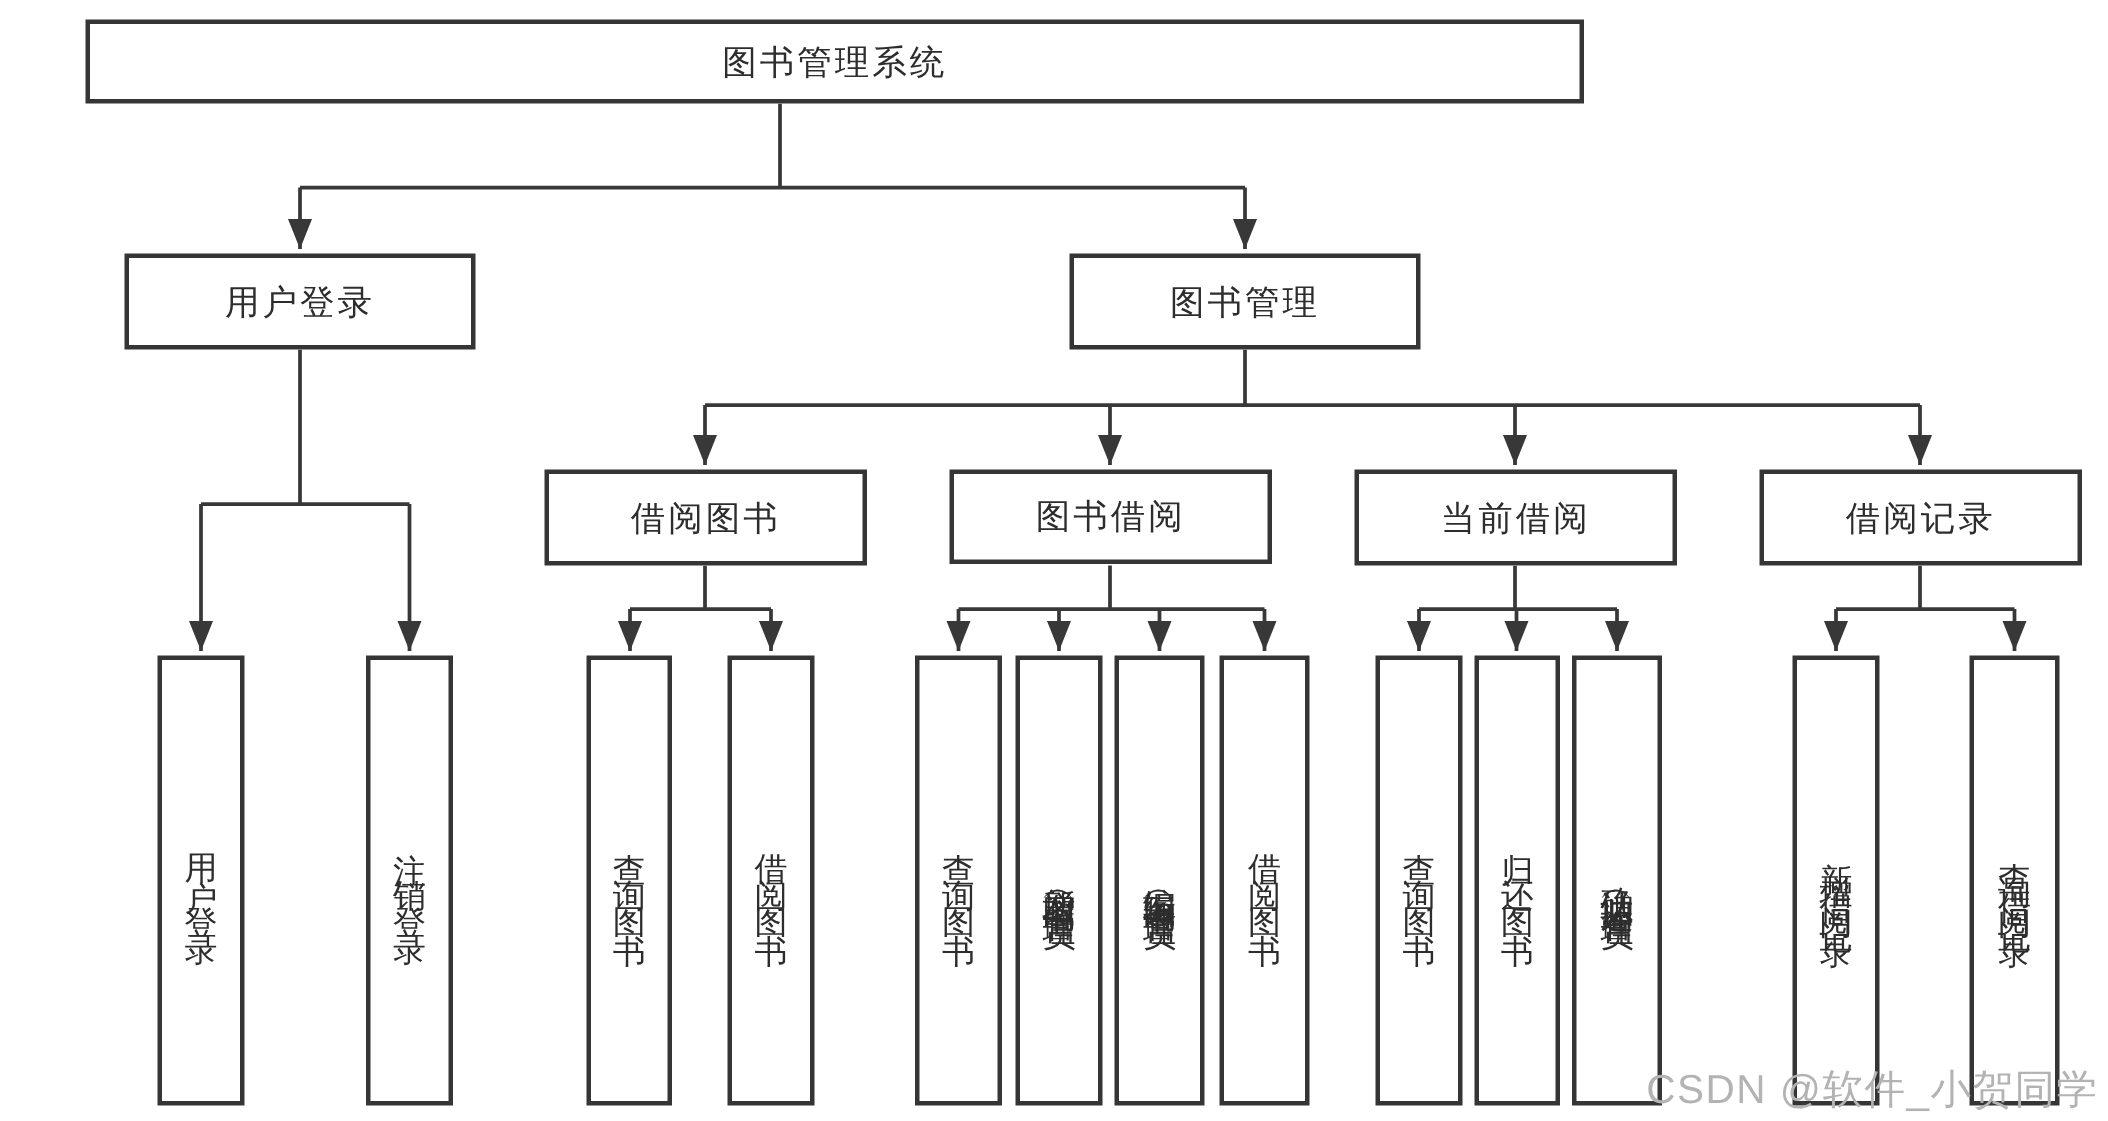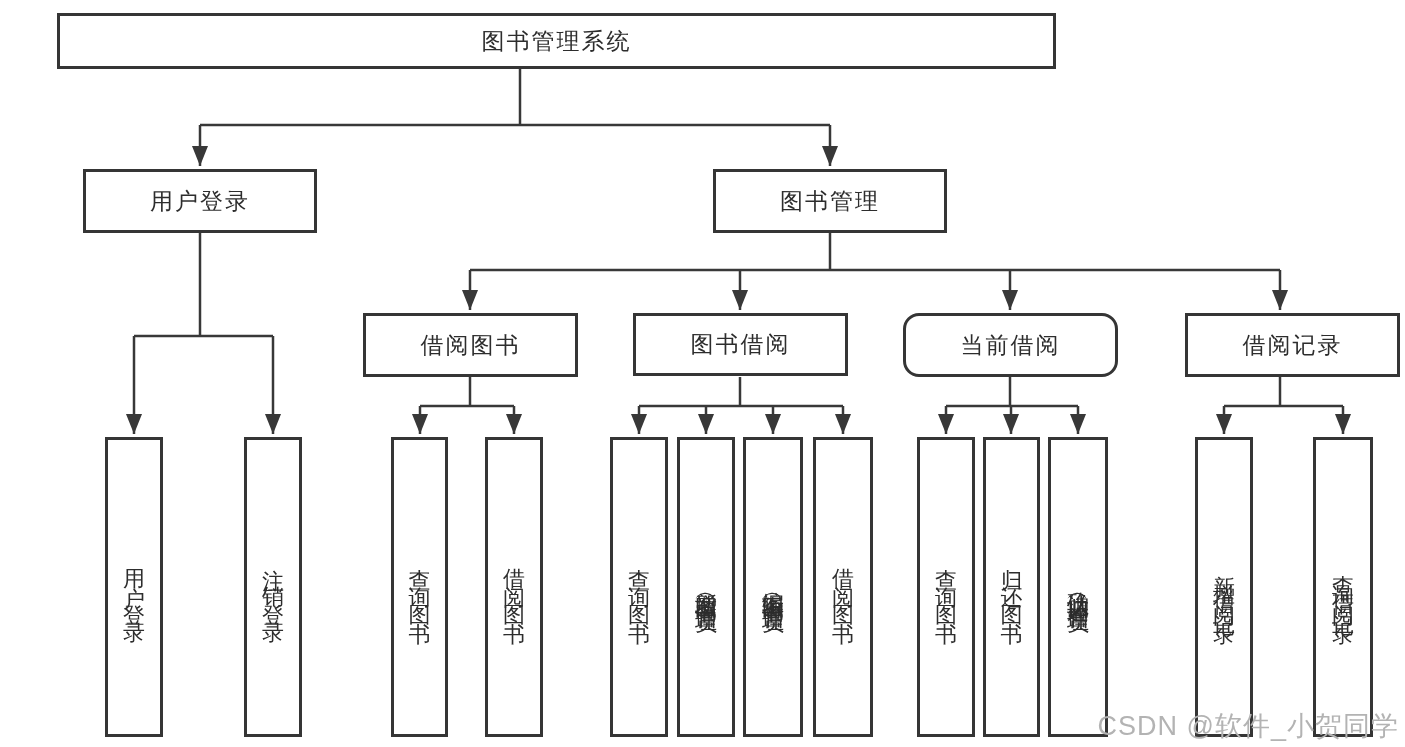--- a/index.html
+++ b/index.html
@@ -111,22 +111,22 @@
     </g>
   </svg>
 
   <div class="node h-node" style="left:21px; top:13px; width:999px; height:56px;margin-left:36px;">图书管理系统</div>
 
   <div class="node h-node" style="left:83px; top:169px; width:234px; height:64px;">用户登录</div>
   <div class="node h-node" style="left:713px; top:169px; width:234px; height:64px;">图书管理</div>
 
   <div class="node h-node" style="left:363px; top:313px; width:215px; height:64px;">借阅图书</div>
   <div class="node h-node" style="left:633px; top:313px; width:215px; height:63px;font-family:Liberation Serif, serif;">图书借阅</div>
-  <div class="node h-node" style="left:903px; top:313px; width:215px; height:64px;border-radius:16px;">当前借阅</div>
-  <div class="node h-node" style="left:1173px; top:313px; width:215px; height:64px;margin-left:12px;">借阅记录</div>
+  <div class="node h-node" style="left:903px; top:313px; width:215px; height:64px;">当前借阅</div>
+  <div class="node h-node" style="left:1173px; top:313px; width:215px; height:64px;">借阅记录</div>
 
   <div class="node v-node sp-4" style="left:105px; top:437px; width:58px; height:300px;">用户登录</div>
   <div class="node v-node sp-4" style="left:244px; top:437px; width:58px; height:300px;">注销登录</div>
 
   <div class="node v-node sp-4" style="left:391px; top:437px; width:57px; height:300px;">查询图书</div>
   <div class="node v-node sp-4" style="left:485px; top:437px; width:58px; height:300px;">借阅图书</div>
 
   <div class="node v-node sp-4" style="left:610px; top:437px; width:58px; height:300px;">查询图书</div>
   <div class="node v-node sp-9" style="left:677px; top:437px; width:58px; height:300px;">新增图书（管理员）</div>
   <div class="node v-node sp-9" style="left:743px; top:437px; width:60px; height:300px;">编辑图书（管理员）</div>

